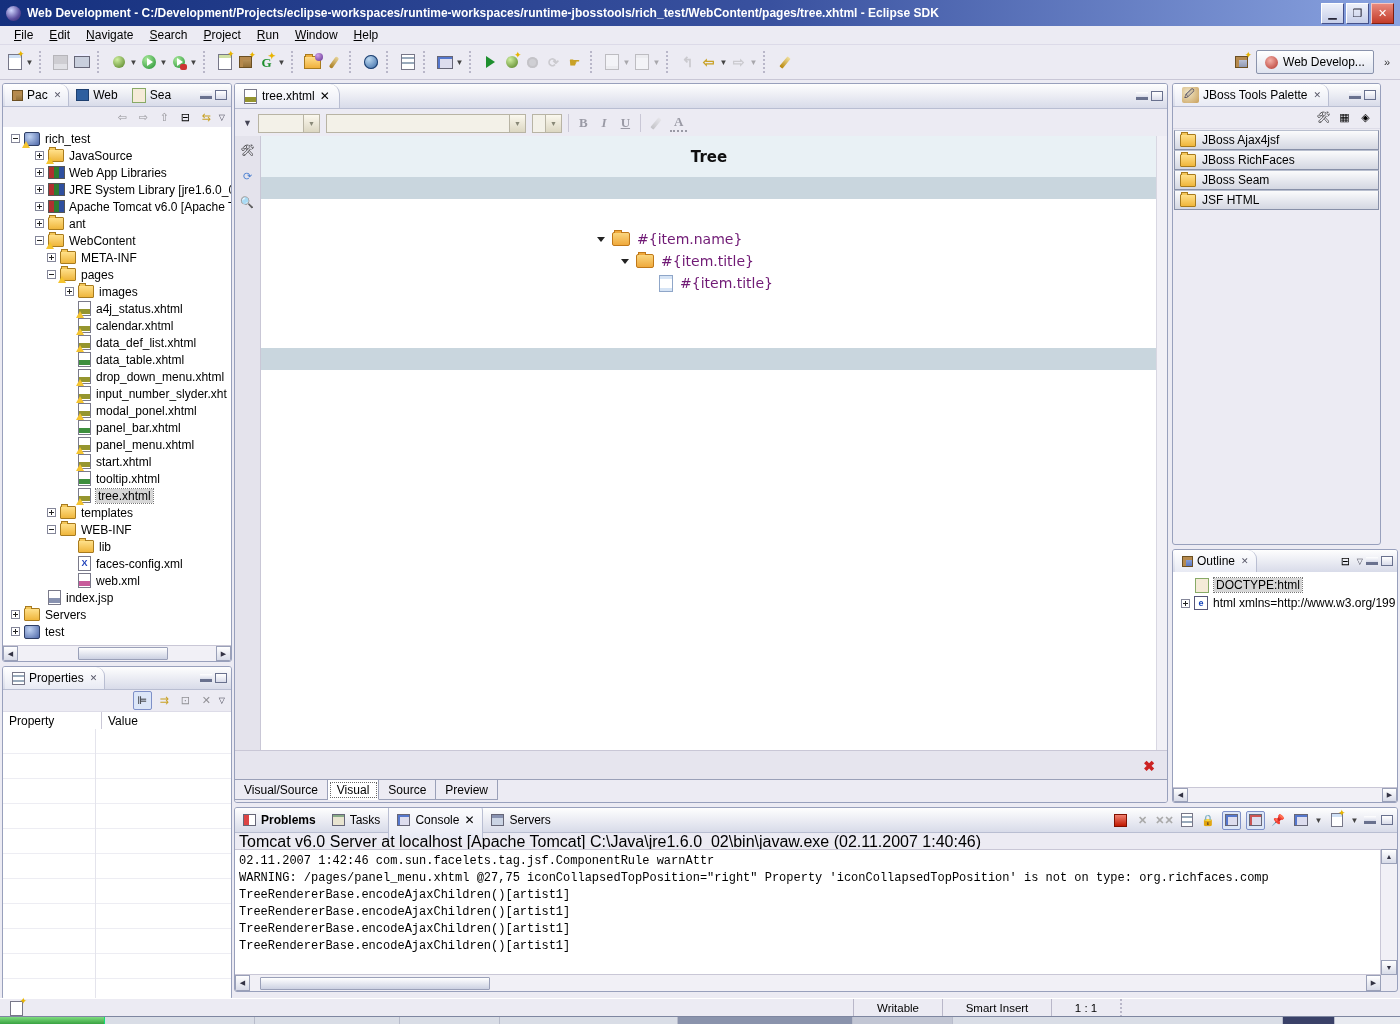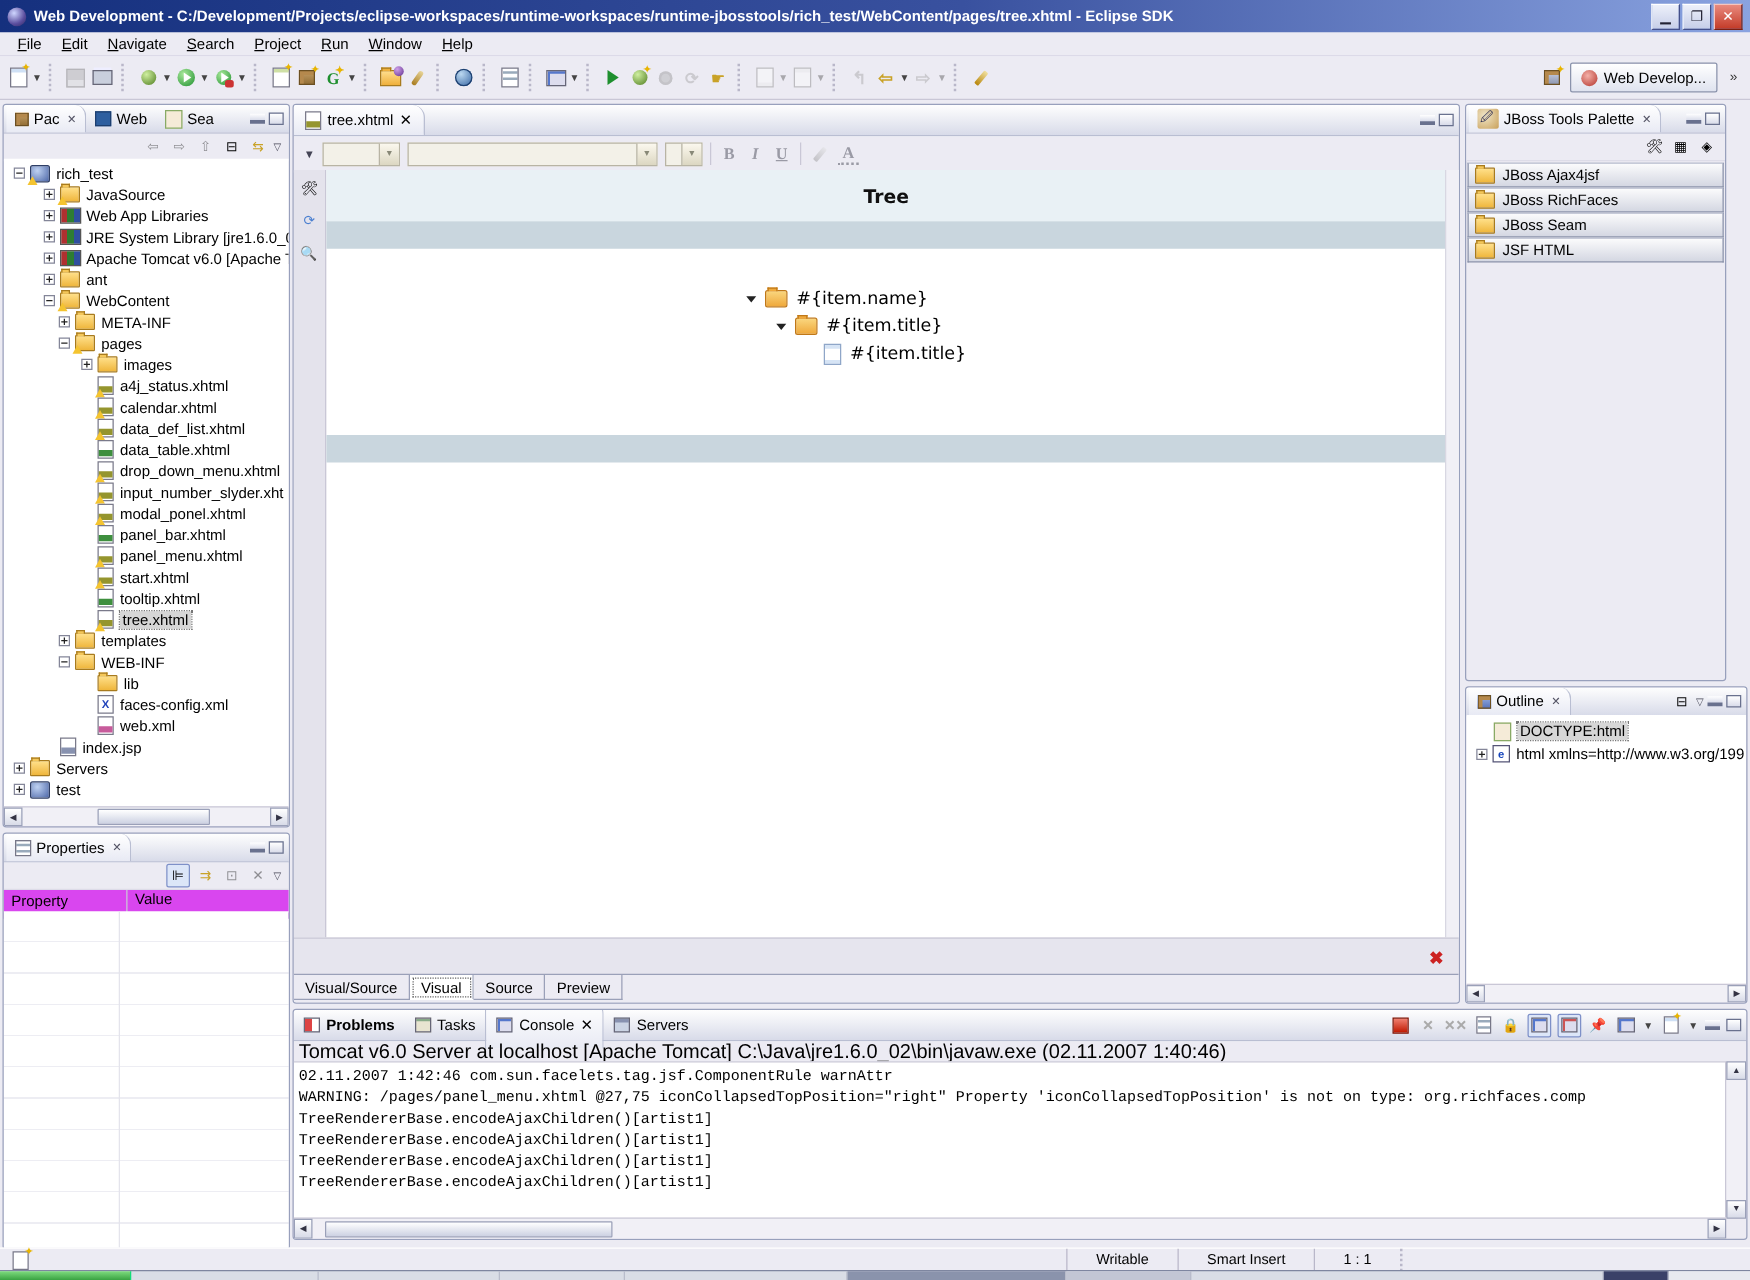--- a/index.html
+++ b/index.html
@@ -92,41 +92,41 @@
   
   .ptree{background:#fff;position:absolute;left:0;right:0;top:43px;bottom:15px;overflow:hidden;padding-top:3px}
   .trow{display:flex;align-items:center;height:17px;white-space:nowrap;font-size:12px}
   .d0{padding-left:8px}.d1{padding-left:32px}.d2{padding-left:44px}.d3{padding-left:62px}
   .sel-label{background:#D6D6D6;outline:1px dotted #777;padding:0 2px}
   .hscroll{position:absolute;left:0;right:0;bottom:0;height:15px;background:#F1F0F6;border-top:1px solid #C9C7D6;display:flex;align-items:center}
   .sarrow{width:15px;height:15px;background:linear-gradient(#fff,#d8dbe8);border:1px solid #9aa0b8;box-sizing:border-box;display:flex;align-items:center;justify-content:center;font-size:7px;color:#334;flex:none}
   .sthumb{height:13px;background:linear-gradient(#fff,#ccd1e2);border:1px solid #9aa0b8;box-sizing:border-box;margin:0 1px;border-radius:1px}
 
   
-  .phead{display:flex;height:18px;background:#d946ef;border-bottom:5px solid #4c1d95;font-size:12px}
+  .phead{display:flex;height:18px;background:#ffffff;border-bottom:5px solid #4c1d95;align-items:center;font-size:12px}
   .phead .col1{width:92px;padding-left:6px;border-right:1px solid #C9C7D6;height:18px;display:flex;align-items:center}
   .phead .col2{flex:1;padding-left:6px}
   .pbody{position:absolute;left:0;right:0;top:62px;bottom:0;background:repeating-linear-gradient(#fff 0 24px,#EDEDF3 24px 25px)}
   .pbody .vline{position:absolute;left:92px;top:0;bottom:0;width:1px;background:#E4E4EC}
 
   
   .etabrow{height:24px;background:linear-gradient(#FEFEFE,#D8DBE9);border-bottom:1px solid #B9BED2;display:flex;align-items:center}
   .etab{display:flex;align-items:center;gap:5px;height:24px;padding:0 9px;background:linear-gradient(#FFF,#E8EAF4);border-right:1px solid #B9BED2;border-top-right-radius:10px}
   .fmtbar{height:28px;background:#ECEBF3;border-bottom:1px solid #C9C7D6;display:flex;align-items:center;gap:6px;padding:0 8px}
   .combo{height:19px;background:#F3F1E8;border:1px solid #B8B4A4;display:flex;align-items:center;box-sizing:border-box}
   .combo .cdd{margin-left:auto;width:15px;height:17px;background:linear-gradient(#FBF8EE,#DCD7C2);border-left:1px solid #B8B4A4;display:flex;align-items:center;justify-content:center;font-size:7px;color:#887}
   .fmtbtn{color:#9a9aa5;font-weight:bold;font-family:"Liberation Serif",serif;font-size:13px;padding:0 4px}
   .econtent{position:absolute;left:0;right:0;top:52px;bottom:52px;background:#fff}
   .estrip{position:absolute;left:0;top:0;bottom:0;width:26px;background:#E4E3EC;border-right:1px solid #C9C7D6;display:flex;flex-direction:column;align-items:center;padding-top:6px;gap:9px;box-sizing:border-box}
   .epage{position:absolute;left:26px;right:10px;top:0;bottom:0;overflow:hidden}
   .escrollv{position:absolute;right:0;top:0;bottom:0;width:10px;background:#F1F0F6;border-left:1px solid #D8D7E2}
   .band-title{height:41px;background:#E9F1F5;display:flex;align-items:center;justify-content:center;font-weight:bold;font-size:15px;color:#101010;font-family:"DejaVu Sans",sans-serif}
   .band-steel{height:22px;background:#C9D6DE}
   .vtree{position:absolute;left:336px;top:92px}
-  .vrow{display:flex;align-items:center;height:22px;font-size:14px;color:#000000;font-family:"DejaVu Sans",sans-serif}
+  .vrow{display:flex;align-items:center;height:22px;font-size:14px;color:#701a75;font-family:"DejaVu Sans",sans-serif}
   .varr{width:0;height:0;border-left:4px solid transparent;border-right:4px solid transparent;border-top:5px solid #222;margin-right:7px;flex:none}
   .vfold{width:16px;height:12px;background:linear-gradient(#FAD67E,#EFA93C);border:1px solid #C07818;border-radius:2px;margin-right:7px;flex:none;position:relative}
   .vfold::before{content:"";position:absolute;top:-3px;left:1px;width:6px;height:2px;background:#EFA93C;border:1px solid #C07818;border-bottom:0}
   .vdoc{width:12px;height:15px;background:#fff;border:1px solid #8FA6C8;box-shadow:inset 0 3px 0 #D6E4F5,inset 0 -3px 0 #D6E4F5;margin-right:7px;flex:none}
   .egray{position:absolute;left:0;right:0;bottom:22px;height:30px;background:#E6E5EE;border-top:1px solid #C9C7D6;display:flex;align-items:center;justify-content:flex-end;padding-right:12px;box-sizing:border-box}
   .redx{color:#CC2222;font-weight:bold;font-size:14px}
   .ebtabs{position:absolute;left:0;right:0;bottom:0;height:22px;background:#ECEBF3;border-top:1px solid #9aa0b8;display:flex;align-items:flex-start}
   .ebtab{height:19px;display:flex;align-items:center;padding:0 9px;border-right:1px solid #9aa0b8;border-bottom:1px solid #9aa0b8;background:#ECEBF3;font-size:12px}
   .ebtab.sel{background:#fff;border-bottom:1px solid #fff;outline:1px dotted #666;outline-offset:-3px}
 

